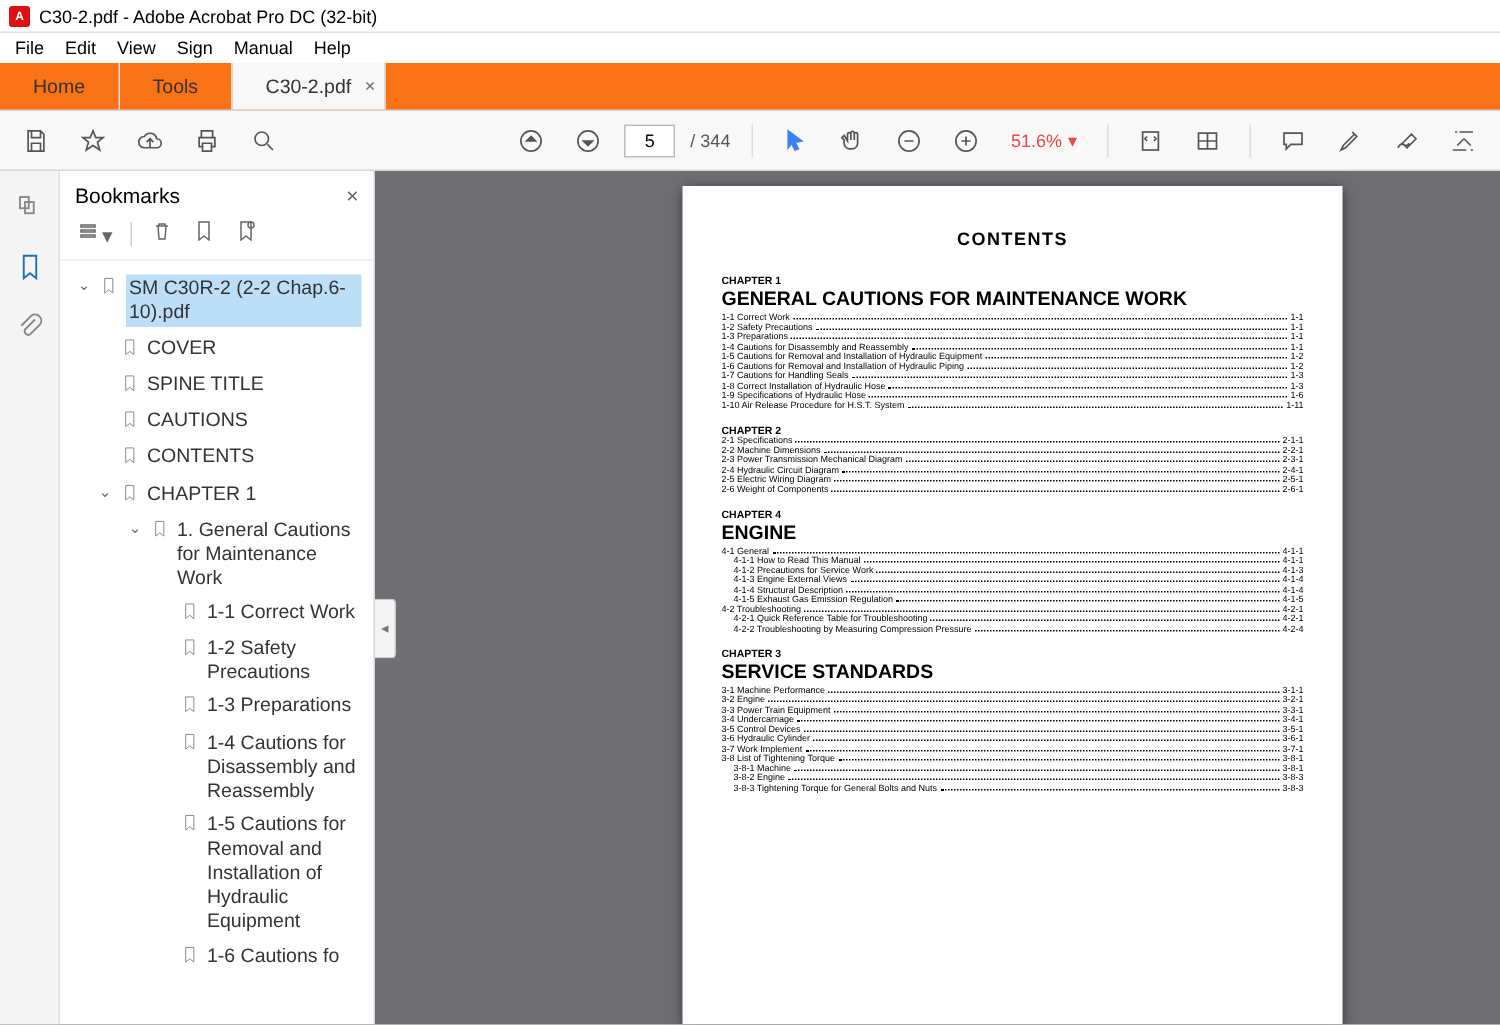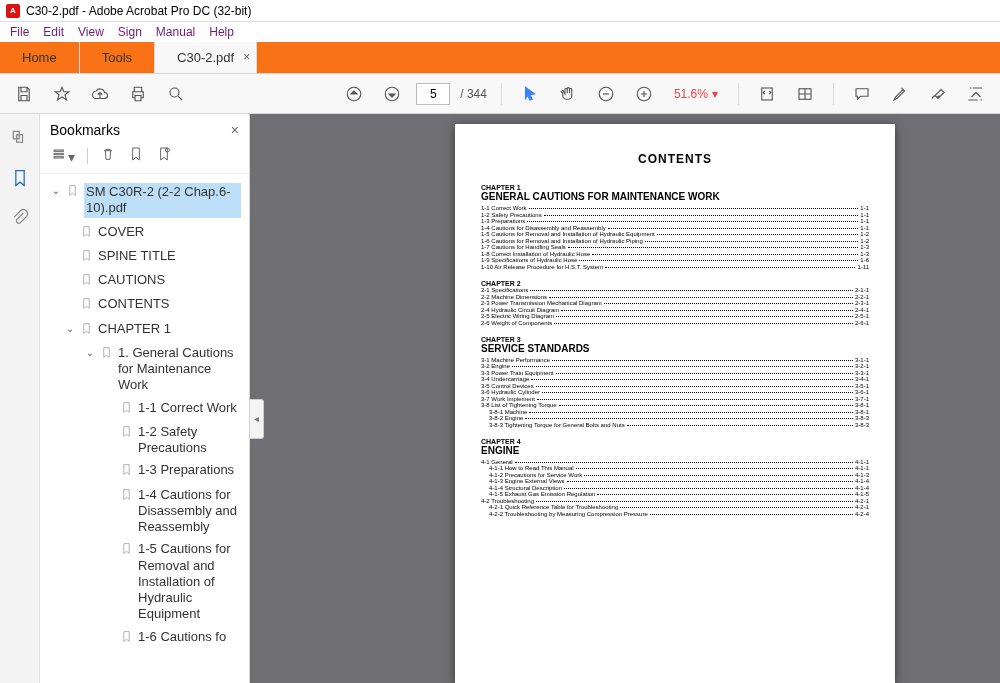--- a/index.html
+++ b/index.html
@@ -1,21 +1,21 @@
 <!DOCTYPE html>
 <html><head>
 <meta charset="utf-8">
 <style>
 * { margin: 0; padding: 0; box-sizing: border-box; font-family: "Segoe UI", Arial, sans-serif; }
 body { width: 1000px; height: 683px; overflow: hidden; background: #fff; display: flex; flex-direction: column; }
 
 
 .title-bar { height: 22px; display: flex; align-items: center; padding: 0 6px; font-size: 12px; border-bottom: 1px solid #ddd; }
 .title-bar .pdf-ico { width: 14px; height: 14px; background: #d11; border-radius: 2px; margin-right: 6px; display:flex; align-items:center; justify-content:center; color:#fff; font-size:8px; font-weight:bold;}
-.menu-bar { height: 20px; display: flex; align-items: center; gap: 14px; padding: 0 10px; font-size: 12px; color: #701a75; }
+.menu-bar { height: 20px; display: flex; align-items: center; gap: 14px; padding: 0 10px; font-size: 12px; color: #000000; }
 .menu-bar span { cursor: default; }
 
 
 .tab-row { height: 32px; background: #f97316; display: flex; align-items: stretch; border-bottom: 1px solid #d5d5d5; }
 .tab { padding: 0 22px; display: flex; align-items: center; font-size: 13px; color: #333; border-right: 1px solid #ddd; position: relative; }
 .tab.active { background: #f8f8f8; }
 .tab .close { position:absolute; right:6px; top:8px; font-size:12px; color:#666; }
 .tab.active { }
 
 
@@ -54,21 +54,21 @@
 .lvl3 { padding-left: 56px; }
 .bm-item.nolabel .chev { visibility: hidden;}
 
 
 .viewer { flex: 1; background: #6e6e73; position: relative; display: flex; justify-content: center; overflow: hidden; }
 .drag-handle { position:absolute; left:0; top:50%; width:14px; height:40px; background:#f4f4f4; border:1px solid #ccc; border-left:none; display:flex; align-items:center; justify-content:center; font-size:10px; color:#777; border-radius: 0 3px 3px 0;}
 .page { width: 440px; background: #fff; margin-top: 10px; box-shadow: 0 2px 8px rgba(0,0,0,0.5); padding: 28px 26px; font-size: 6.5px; color:#000; margin-left: 100px;}
 .page h1.contents-title { text-align:center; font-size: 12px; font-weight: bold; letter-spacing: 1px; margin-bottom: 18px; }
 .page .chapter { margin-top: 10px; }
 .page .ch-label { font-size: 7px; font-weight: bold; }
-.page .ch-title { font-size: 10px; font-weight: bold; margin-bottom: 3px; }
+.page .ch-title { font-size: 13px; font-weight: bold; margin-bottom: 3px; }
 .toc-line { display: flex; font-size: 6px; margin: 0.5px 0; white-space: nowrap; }
 .toc-line .t-title { flex-shrink:0; }
 .toc-line .dots { flex:1; border-bottom: 1px dotted #000; margin: 0 2px 2px 2px; min-width:10px;}
 .toc-line .t-page { flex-shrink:0; }
 .toc-line.ind1 .t-title { padding-left: 8px; }
 </style>
 </head>
 <body>
 
 <div class="title-bar">
@@ -425,20 +425,71 @@
               <span class="t-page">2-5-1</span>
             </div>
             <div class="toc-line">
               <span class="t-title">2-6 Weight of Components</span>
               <span class="dots"></span>
               <span class="t-page">2-6-1</span>
             </div>
           </div>
       </div>
       <div class="chapter">
+        <div class="ch-label">CHAPTER 4</div>
+        <div class="ch-title">ENGINE</div>
+        <div id="ch4-lines">
+            <div class="toc-line">
+              <span class="t-title">4-1 General</span>
+              <span class="dots"></span>
+              <span class="t-page">4-1-1</span>
+            </div>
+            <div class="toc-line ind1">
+              <span class="t-title">4-1-1 How to Read This Manual</span>
+              <span class="dots"></span>
+              <span class="t-page">4-1-1</span>
+            </div>
+            <div class="toc-line ind1">
+              <span class="t-title">4-1-2 Precautions for Service Work</span>
+              <span class="dots"></span>
+              <span class="t-page">4-1-3</span>
+            </div>
+            <div class="toc-line ind1">
+              <span class="t-title">4-1-3  Engine External Views</span>
+              <span class="dots"></span>
+              <span class="t-page">4-1-4</span>
+            </div>
+            <div class="toc-line ind1">
+              <span class="t-title">4-1-4  Structural Description</span>
+              <span class="dots"></span>
+              <span class="t-page">4-1-4</span>
+            </div>
+            <div class="toc-line ind1">
+              <span class="t-title">4-1-5 Exhaust Gas Emission Regulation</span>
+              <span class="dots"></span>
+              <span class="t-page">4-1-5</span>
+            </div>
+            <div class="toc-line">
+              <span class="t-title">4-2 Troubleshooting</span>
+              <span class="dots"></span>
+              <span class="t-page">4-2-1</span>
+            </div>
+            <div class="toc-line ind1">
+              <span class="t-title">4-2-1 Quick Reference Table for Troubleshooting</span>
+              <span class="dots"></span>
+              <span class="t-page">4-2-1</span>
+            </div>
+            <div class="toc-line ind1">
+              <span class="t-title">4-2-2 Troubleshooting by Measuring Compression Pressure</span>
+              <span class="dots"></span>
+              <span class="t-page">4-2-4</span>
+            </div>
+          </div>
+      </div>
+      <div class="chapter">
         <div class="ch-label">CHAPTER 3</div>
         <div class="ch-title">SERVICE STANDARDS</div>
         <div id="ch3-lines">
             <div class="toc-line">
               <span class="t-title">3-1 Machine Performance</span>
               <span class="dots"></span>
               <span class="t-page">3-1-1</span>
             </div>
             <div class="toc-line">
               <span class="t-title">3-2 Engine</span>
@@ -485,66 +536,15 @@
               <span class="dots"></span>
               <span class="t-page">3-8-3</span>
             </div>
             <div class="toc-line ind1">
               <span class="t-title">3-8-3 Tightening Torque for General Bolts and Nuts</span>
               <span class="dots"></span>
               <span class="t-page">3-8-3</span>
             </div>
           </div>
       </div>
-      <div class="chapter">
-        <div class="ch-label">CHAPTER 4</div>
-        <div class="ch-title">ENGINE</div>
-        <div id="ch4-lines">
-            <div class="toc-line">
-              <span class="t-title">4-1 General</span>
-              <span class="dots"></span>
-              <span class="t-page">4-1-1</span>
-            </div>
-            <div class="toc-line ind1">
-              <span class="t-title">4-1-1 How to Read This Manual</span>
-              <span class="dots"></span>
-              <span class="t-page">4-1-1</span>
-            </div>
-            <div class="toc-line ind1">
-              <span class="t-title">4-1-2 Precautions for Service Work</span>
-              <span class="dots"></span>
-              <span class="t-page">4-1-3</span>
-            </div>
-            <div class="toc-line ind1">
-              <span class="t-title">4-1-3  Engine External Views</span>
-              <span class="dots"></span>
-              <span class="t-page">4-1-4</span>
-            </div>
-            <div class="toc-line ind1">
-              <span class="t-title">4-1-4  Structural Description</span>
-              <span class="dots"></span>
-              <span class="t-page">4-1-4</span>
-            </div>
-            <div class="toc-line ind1">
-              <span class="t-title">4-1-5 Exhaust Gas Emission Regulation</span>
-              <span class="dots"></span>
-              <span class="t-page">4-1-5</span>
-            </div>
-            <div class="toc-line">
-              <span class="t-title">4-2 Troubleshooting</span>
-              <span class="dots"></span>
-              <span class="t-page">4-2-1</span>
-            </div>
-            <div class="toc-line ind1">
-              <span class="t-title">4-2-1 Quick Reference Table for Troubleshooting</span>
-              <span class="dots"></span>
-              <span class="t-page">4-2-1</span>
-            </div>
-            <div class="toc-line ind1">
-              <span class="t-title">4-2-2 Troubleshooting by Measuring Compression Pressure</span>
-              <span class="dots"></span>
-              <span class="t-page">4-2-4</span>
-            </div>
-          </div>
-      </div>
     </div>
   </div>
 </div>
 
 </body></html>

